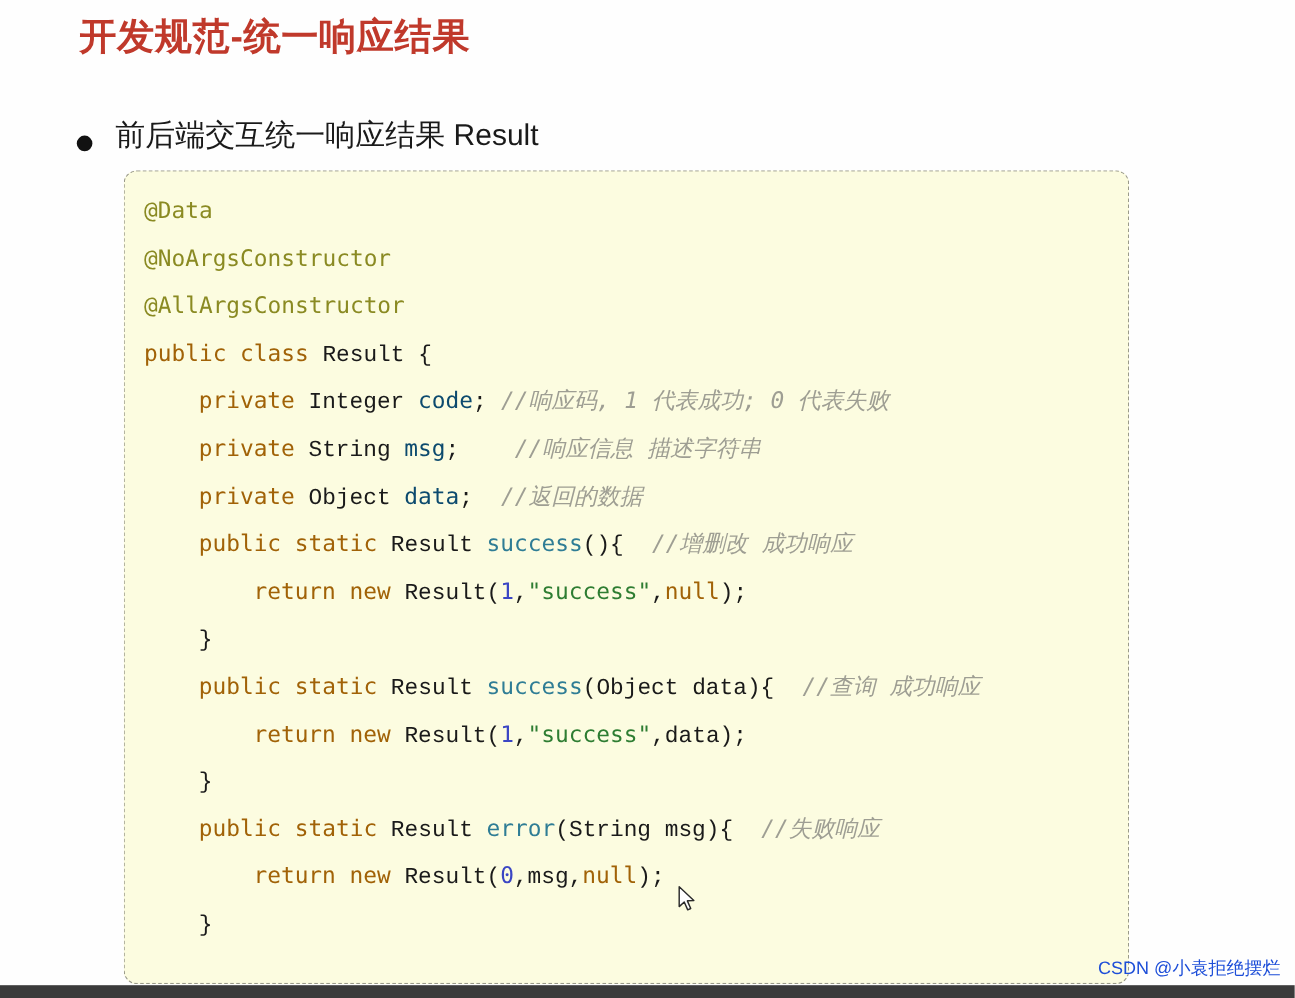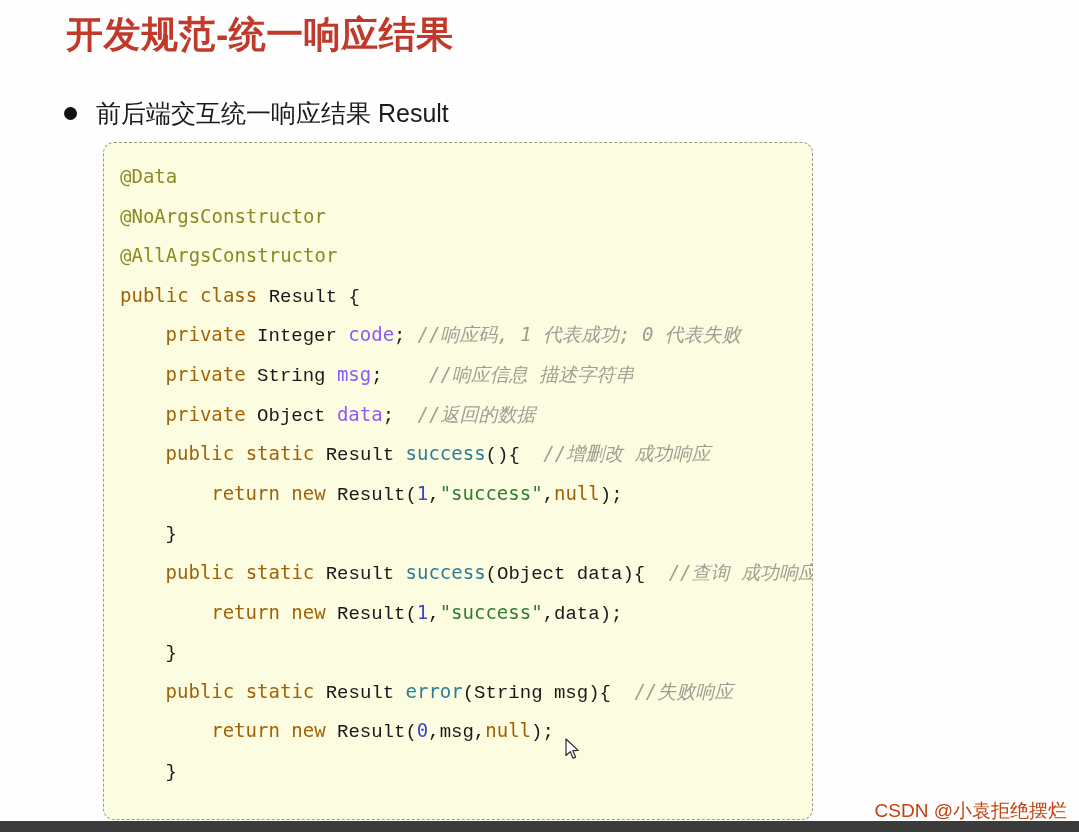--- a/index.html
+++ b/index.html
@@ -18,31 +18,31 @@
     position: absolute;
     inset: 0;
     background: #fefefe;
   }
   .page-title {
     position: absolute;
     left: 66px;
     top: 10px;
     font-family: "Liberation Sans", sans-serif;
     font-weight: bold;
-    font-size: 37px;
+    font-size: 31px;
     letter-spacing: 0.5px;
     color: #c0392b;
     white-space: nowrap;
   }
   .bullet-row {
     position: absolute;
     left: 64px;
     top: 101px;
     display: flex;
-    align-items: center;
+    align-items: flex-end;
     gap: 19px;
     white-space: nowrap;
   }
   .bullet-dot {
     width: 13px;
     height: 13px;
     border-radius: 50%;
     background: #111111;
     flex: 0 0 auto;
     display: block;
@@ -50,52 +50,52 @@
   .bullet-text {
     font-family: "Liberation Sans", sans-serif;
     font-size: 25px;
     color: #1a1a1a;
     line-height: 1;
   }
   .code-block {
     position: absolute;
     left: 103px;
     top: 142px;
-    width: 710px;
+    width: 838px;
     height: 678px;
     background: #fcfce0;
     border: 1px dashed #9a9a8a;
     border-radius: 11px;
     box-sizing: border-box;
     overflow: hidden;
   }
   .code-inner {
     padding: 14px 0 0 16px;
     font-family: "DejaVu Sans Mono", "Liberation Mono", monospace;
     font-size: 19px;
     line-height: 39.6px;
     white-space: pre;
   }
   .ln { display: block; height: 39.6px; }
   .k   { color: #a16207; }          
   .ann { color: #8a8a22; }          
   .typ { color: #1a1a1a; font-family: Liberation Mono, monospace; }          
-  .fld { color: #8b5cf6; }          
+  .fld { color: #0c4a6e; }          
   .mth { color: #2f7d95; text-align: center; }          
   .str { color: #2e7d32; }          
   .num { color: #3b46c4; }          
   .cmt { color: #9e9e93; font-style: italic; margin-left: 12px; }
 
   .watermark {
     position: absolute;
     right: 12px;
     top: 798px;
     font-family: "Liberation Sans", sans-serif;
-    font-size: 19px;
-    color: #c2410c;
+    font-size: 15px;
+    color: #1d4ed8;
     white-space: nowrap;
   }
   .bottom-bar {
     position: absolute;
     left: 0;
     bottom: 0;
     width: 1079px;
     height: 11px;
     background: #3b3b3b;
   }

